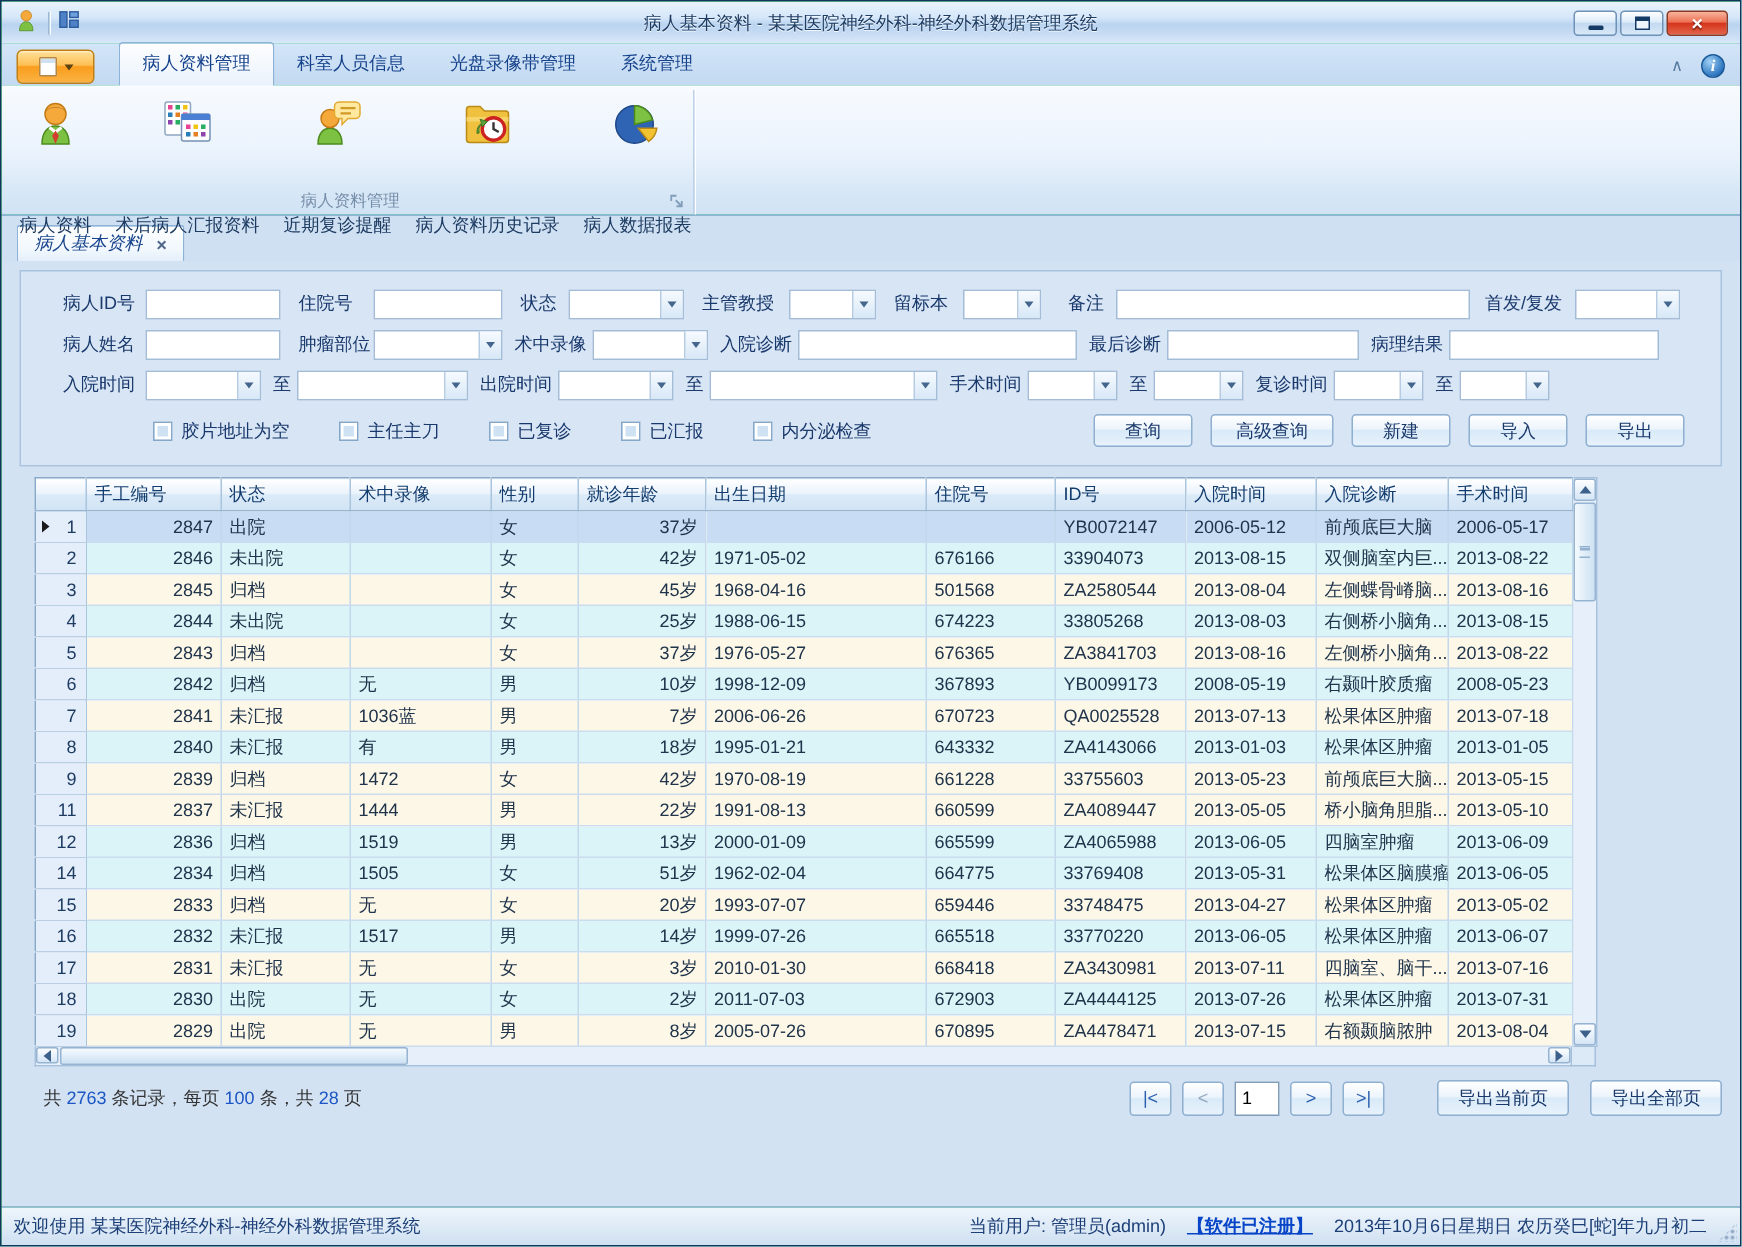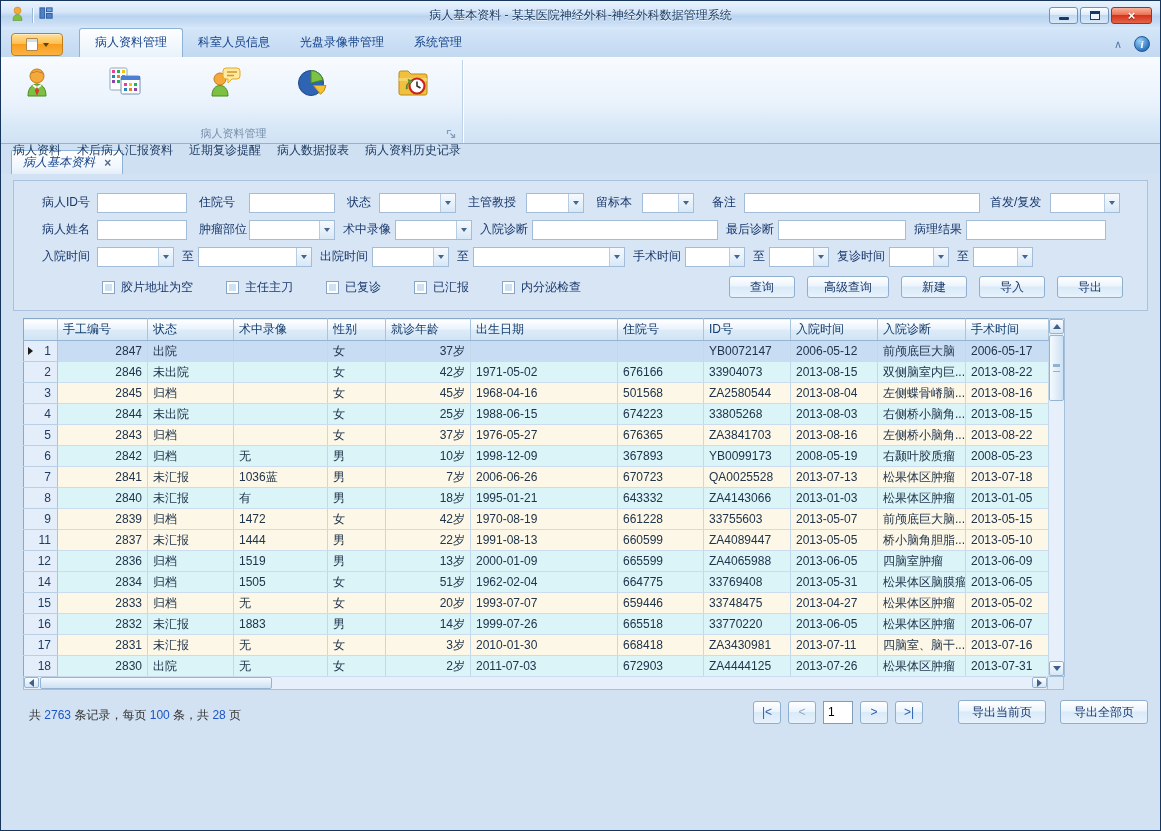--- a/index.html
+++ b/index.html
@@ -107,21 +107,21 @@
         border-top:1px solid #93b1cf;border-bottom:1px solid #93b1cf;box-shadow:0 3px 0 -1px #93b1cf inset;}
   .vtrack{flex:1;}
   .hrow{display:flex;width:1041px;}
   .hscroll{width:1025px;height:13px;background:#e7f0fa;border:1px solid #a5c0db;border-top:none;display:flex;}
   .hscroll .sbtn{width:15px;height:11px;flex:0 0 15px;}
   .hthumb{width:232px;margin:0 1px;background:linear-gradient(#f4fafe,#cde1f3);border:1px solid #96b4d2;border-radius:2px;}
   .htrack{flex:1;}
   .corner{width:16px;height:13px;background:#dce9f6;border:1px solid #a5c0db;border-left:none;border-top:none;}
 
   
-  .footrow{display:flex;align-items:flex-end;margin:8px 2px 0 18px;height:26px;}
+  .footrow{display:flex;align-items:center;margin:8px 2px 0 18px;height:26px;}
   .summary{color:#333;}
   .summary .num{color:#1b56c4;}
   .pager{margin-left:auto;display:flex;align-items:center;gap:7px;}
   .pbtn{width:28px;height:23px;border:1px solid #8fafd0;border-radius:3px;color:#2a5fae;font-size:12px;font-family:inherit;
         background:linear-gradient(#ffffff,#ecf4fc 45%,#d9eaf8 50%,#e7f2fc);}
   .pbtn.dis{color:#93a7bd;}
   .pinput{width:30px;height:23px;border:1px solid #7f9db9;background:#fff;padding:2px 4px;font-size:12px;color:#000;font-family:inherit;}
   .exbtn{height:24px;padding:0 13px;margin-left:7px;border:1px solid #8fafd0;border-radius:3px;color:#19386b;font-size:12px;font-family:inherit;
         background:linear-gradient(#ffffff,#ecf4fc 45%,#d9eaf8 50%,#e7f2fc);}
   .exgap{width:14px;}
@@ -232,38 +232,38 @@
               <circle cx="12" cy="14" r="6" fill="#f6a93b" stroke="#c37c15"></circle>
               <path d="M18 3h11a3 3 0 013 3v5a3 3 0 01-3 3h-5l-4 4v-4h-2a3 3 0 01-3-3V6a3 3 0 013-3z" fill="#ffe9a0" stroke="#e2a92f"></path>
               <path d="M19 7h10M19 10.5h7" stroke="#cf9a25" stroke-width="1.5"></path>
             </svg>
           </span>
           <span class="lbl">近期复诊提醒</span>
         </div>
         <div class="rbtn">
           <span>
             <svg width="34" height="34" viewBox="0 0 34 34">
-              <circle cx="15" cy="18" r="12.5" fill="#2f64b5" stroke="#1d4787"></circle>
-              <path d="M15 18V5.5A12.5 12.5 0 0127 15z" fill="#7dc242" stroke="#4c8a1e"></path>
-              <path d="M17.5 20.5h12.4a12.5 12.5 0 01-5.4 8.8z" fill="#f2c231" stroke="#bb8a16"></path>
-            </svg>
-          </span>
-          <span class="lbl">病人数据报表</span>
-        </div>
-        <div class="rbtn">
-          <span>
-            <svg width="34" height="34" viewBox="0 0 34 34">
               <path d="M3 12V8a2 2 0 012-2h7l3 3h14a2 2 0 012 2v17a2 2 0 01-2 2H5a2 2 0 01-2-2z" fill="#f0c13f" stroke="#bb8a16"></path>
               <path d="M3 13h28v3H3z" fill="#f7d876" opacity=".8"></path>
               <circle cx="21" cy="21" r="7.5" fill="#fff" stroke="#cc2222" stroke-width="2.2"></circle>
               <path d="M21 16.5V21l3.5 2" stroke="#333" stroke-width="1.6" fill="none"></path>
               <path d="M10 24a8 8 0 013-7l-1-2.5 5 1.5-3.5 3.5-0.5-1.8a6 6 0 00-1.6 6z" fill="#5aa03c" stroke="#3c7524" stroke-width=".6"></path>
             </svg>
           </span>
           <span class="lbl">病人资料历史记录</span>
+        </div>
+        <div class="rbtn">
+          <span>
+            <svg width="34" height="34" viewBox="0 0 34 34">
+              <circle cx="15" cy="18" r="12.5" fill="#2f64b5" stroke="#1d4787"></circle>
+              <path d="M15 18V5.5A12.5 12.5 0 0127 15z" fill="#7dc242" stroke="#4c8a1e"></path>
+              <path d="M17.5 20.5h12.4a12.5 12.5 0 01-5.4 8.8z" fill="#f2c231" stroke="#bb8a16"></path>
+            </svg>
+          </span>
+          <span class="lbl">病人数据报表</span>
         </div>
       </div>
       <div class="glabel">病人资料管理</div>
       <span class="launcher">
         <svg width="11" height="11" viewBox="0 0 11 11">
           <path d="M1.5 5V1.5H5" stroke="#6e8cab" fill="none" stroke-width="1.2"></path>
           <path d="M4.5 4.5l4 4M8.5 5v3.5H5" stroke="#6e8cab" fill="none" stroke-width="1.2"></path>
         </svg>
       </span>
     </div>
@@ -565,21 +565,21 @@
               <tr class="cream">
                 <td class="ind">9</td>
                 <td style="text-align: right;">2839</td>
                 <td>归档</td>
                 <td>1472</td>
                 <td>女</td>
                 <td style="text-align: right;">42岁</td>
                 <td>1970-08-19</td>
                 <td>661228</td>
                 <td>33755603</td>
-                <td>2013-05-07</td>
+                <td>2013-05-23</td>
                 <td>前颅底巨大脑...</td>
                 <td>2013-05-15</td>
               </tr>
               <tr class="cream">
                 <td class="ind">11</td>
                 <td style="text-align: right;">2837</td>
                 <td>未汇报</td>
                 <td>1444</td>
                 <td>男</td>
                 <td style="text-align: right;">22岁</td>
@@ -629,21 +629,21 @@
                 <td>659446</td>
                 <td>33748475</td>
                 <td>2013-04-27</td>
                 <td>松果体区肿瘤</td>
                 <td>2013-05-02</td>
               </tr>
               <tr class="cyan">
                 <td class="ind">16</td>
                 <td style="text-align: right;">2832</td>
                 <td>未汇报</td>
-                <td>1883</td>
+                <td>1517</td>
                 <td>男</td>
                 <td style="text-align: right;">14岁</td>
                 <td>1999-07-26</td>
                 <td>665518</td>
                 <td>33770220</td>
                 <td>2013-06-05</td>
                 <td>松果体区肿瘤</td>
                 <td>2013-06-07</td>
               </tr>
               <tr class="cream">
@@ -666,20 +666,34 @@
                 <td>出院</td>
                 <td>无</td>
                 <td>女</td>
                 <td style="text-align: right;">2岁</td>
                 <td>2011-07-03</td>
                 <td>672903</td>
                 <td>ZA4444125</td>
                 <td>2013-07-26</td>
                 <td>松果体区肿瘤</td>
                 <td>2013-07-31</td>
+              </tr>
+              <tr class="cream">
+                <td class="ind">19</td>
+                <td style="text-align: right;">2829</td>
+                <td>出院</td>
+                <td>无</td>
+                <td>男</td>
+                <td style="text-align: right;">8岁</td>
+                <td>2005-07-26</td>
+                <td>670895</td>
+                <td>ZA4478471</td>
+                <td>2013-07-15</td>
+                <td>右额颞脑脓肿</td>
+                <td>2013-08-04</td>
               </tr>
             </tbody>
         </table>
         <div class="vscroll">
           <div class="sbtn">
               <span class="tri-up"></span>
             </div>
           <div class="vthumb"></div>
           <div class="vtrack"></div>
           <div class="sbtn">
@@ -710,14 +724,23 @@
         <input class="pinput" value="1" style="">
         <button class="pbtn">&gt;</button>
         <button class="pbtn">&gt;|</button>
         <span class="exgap"></span>
         <button class="exbtn">导出当前页</button>
         <button class="exbtn">导出全部页</button>
       </span>
     </div>
   </div>
 
+  <div class="statusbar">
+    <span>欢迎使用 某某医院神经外科-神经外科数据管理系统</span>
+    <span class="sb-right">
+      <span>当前用户: 管理员(admin)</span>
+      <span class="registered">【软件已注册】</span>
+      <span>2013年10月6日星期日 农历癸巳[蛇]年九月初二</span>
+    </span>
+    <span class="grip"></span>
+  </div>
 
 </div>
 
 </body></html>

